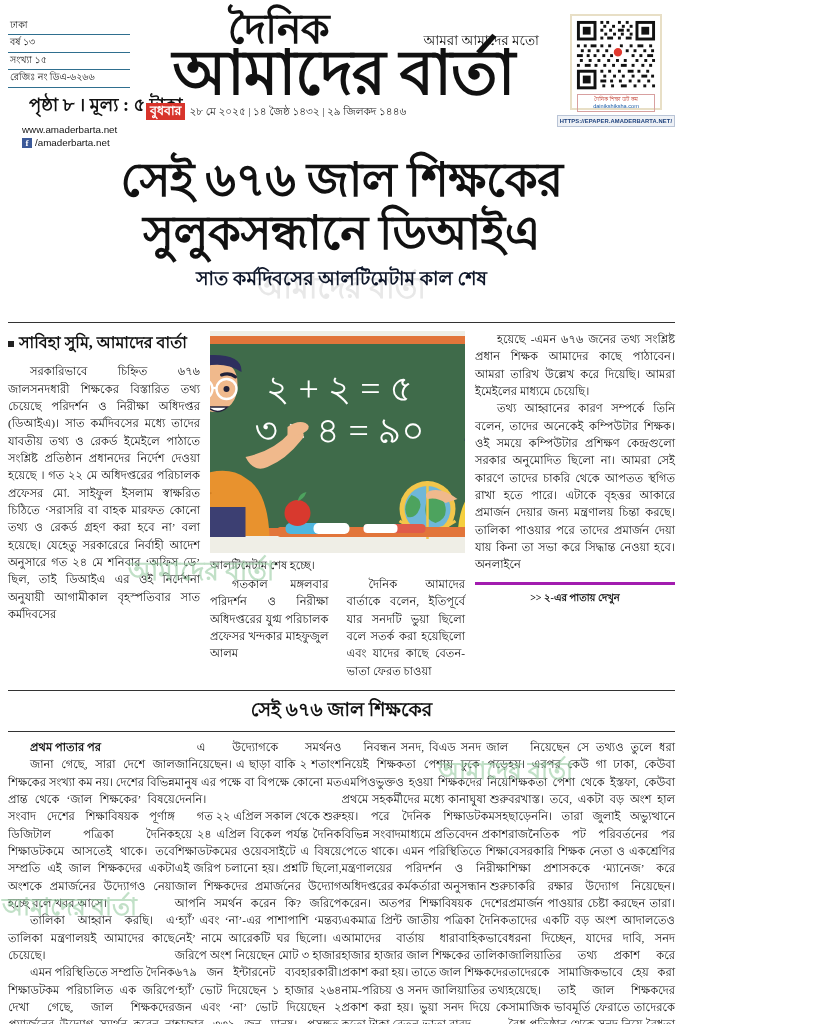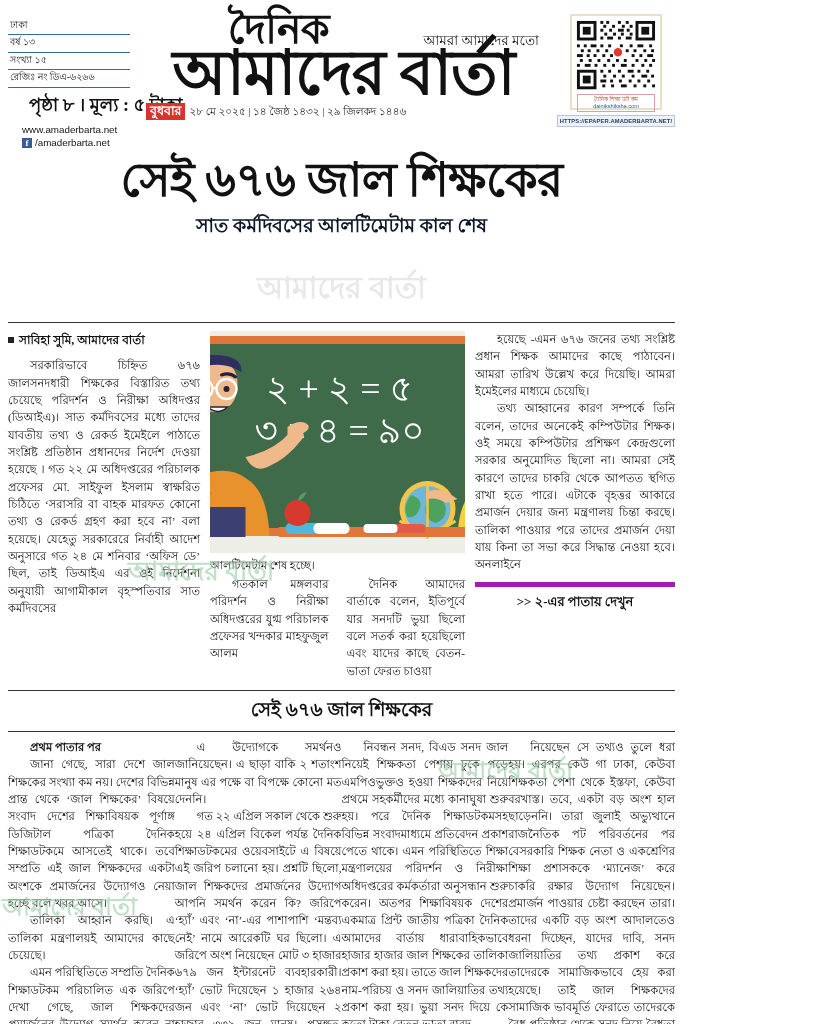--- a/index.html
+++ b/index.html
@@ -212,21 +212,21 @@
   }
   .col {
     font-size: 11.4px;
     line-height: 1.52;
     text-align: justify;
     text-justify: inter-word;
     hyphens: none;
   }
   .col p { margin: 0 0 0 0; text-indent: 22px; }
   .byline {
-    font-size: 12px;
+    font-size: 16px;
     font-weight: bold;
     margin-bottom: 8px;
     text-indent: 0;
   }
   .byline .sq {
     display: inline-block;
     width: 6px; height: 6px;
     background: #222;
     margin-right: 5px;
     vertical-align: 1px;
@@ -249,25 +249,25 @@
     margin-bottom: 0;
     text-align: left;
   }
   .mid-cols {
     display: flex;
     gap: 18px;
   }
   .mid-cols .col { flex: 1 1 0; }
 
   .seemore {
-    border-top: 5px solid #a21caf;
+    border-top: 3px solid #a21caf;
     margin-top: 8px;
     padding-top: 5px;
     text-align: center;
-    font-size: 13px;
+    font-size: 10px;
     font-weight: bold;
   }
 
   
   .jump-wrap { margin-top: 10px; position: relative; }
   .jump-rule-top { border-top: 1px solid #333; }
   .jump-head {
     text-align: center;
     font-size: 19px;
     font-weight: bold;
@@ -433,20 +433,21 @@
           <div>দৈনিক শিক্ষা ডট কম</div>
           <div class="blue">dainikshiksha.com</div>
         </div>
       </div>
       <div class="epaper-url">HTTPS://EPAPER.AMADERBARTA.NET/</div>
     </div>
   </div>
 
   <div class="headline-block">
     <div class="headline">সেই ৬৭৬ জাল শিক্ষকের</div>
+    <div class="headline">সুলুকসন্ধানে ডিআইএ</div>
     <div class="hl-watermark">আমাদের বার্তা</div>
     <div class="subhead">সাত কর্মদিবসের আলটিমেটাম কাল শেষ</div>
   </div>
 
   <div class="rule-top"></div>
 
   <div class="top-story">
 
     <div class="col ts-col1">
       <div class="byline">

